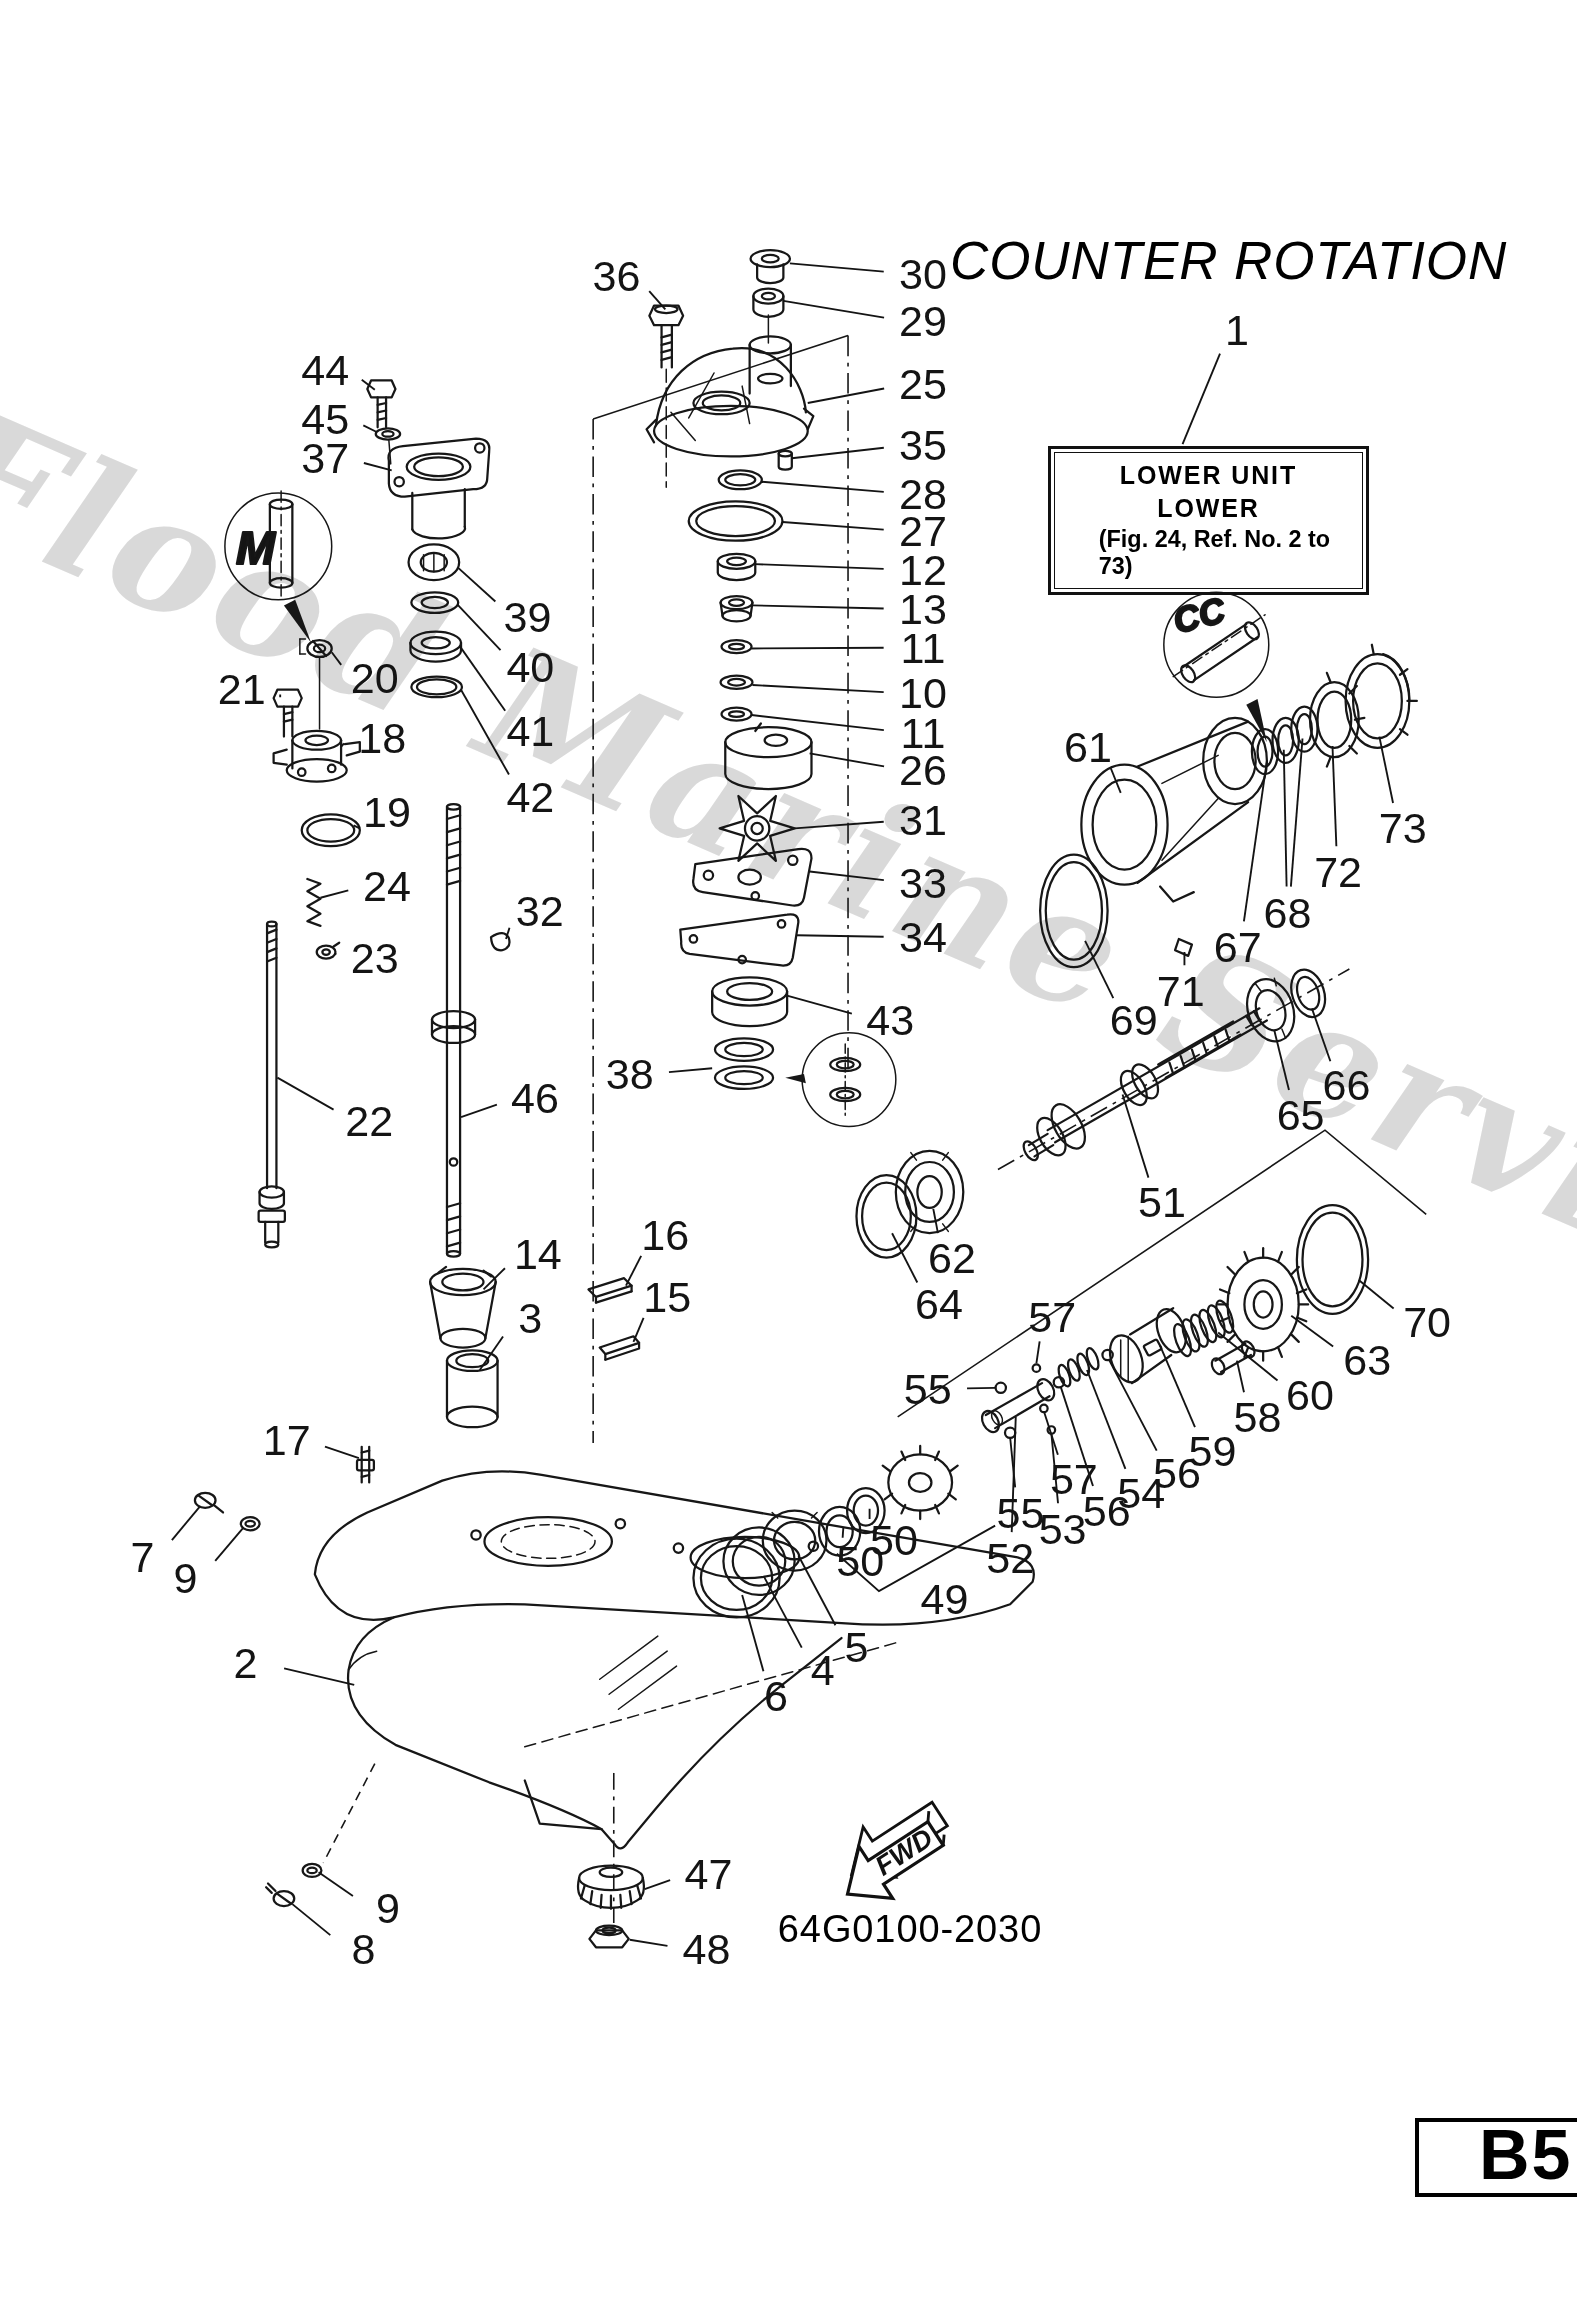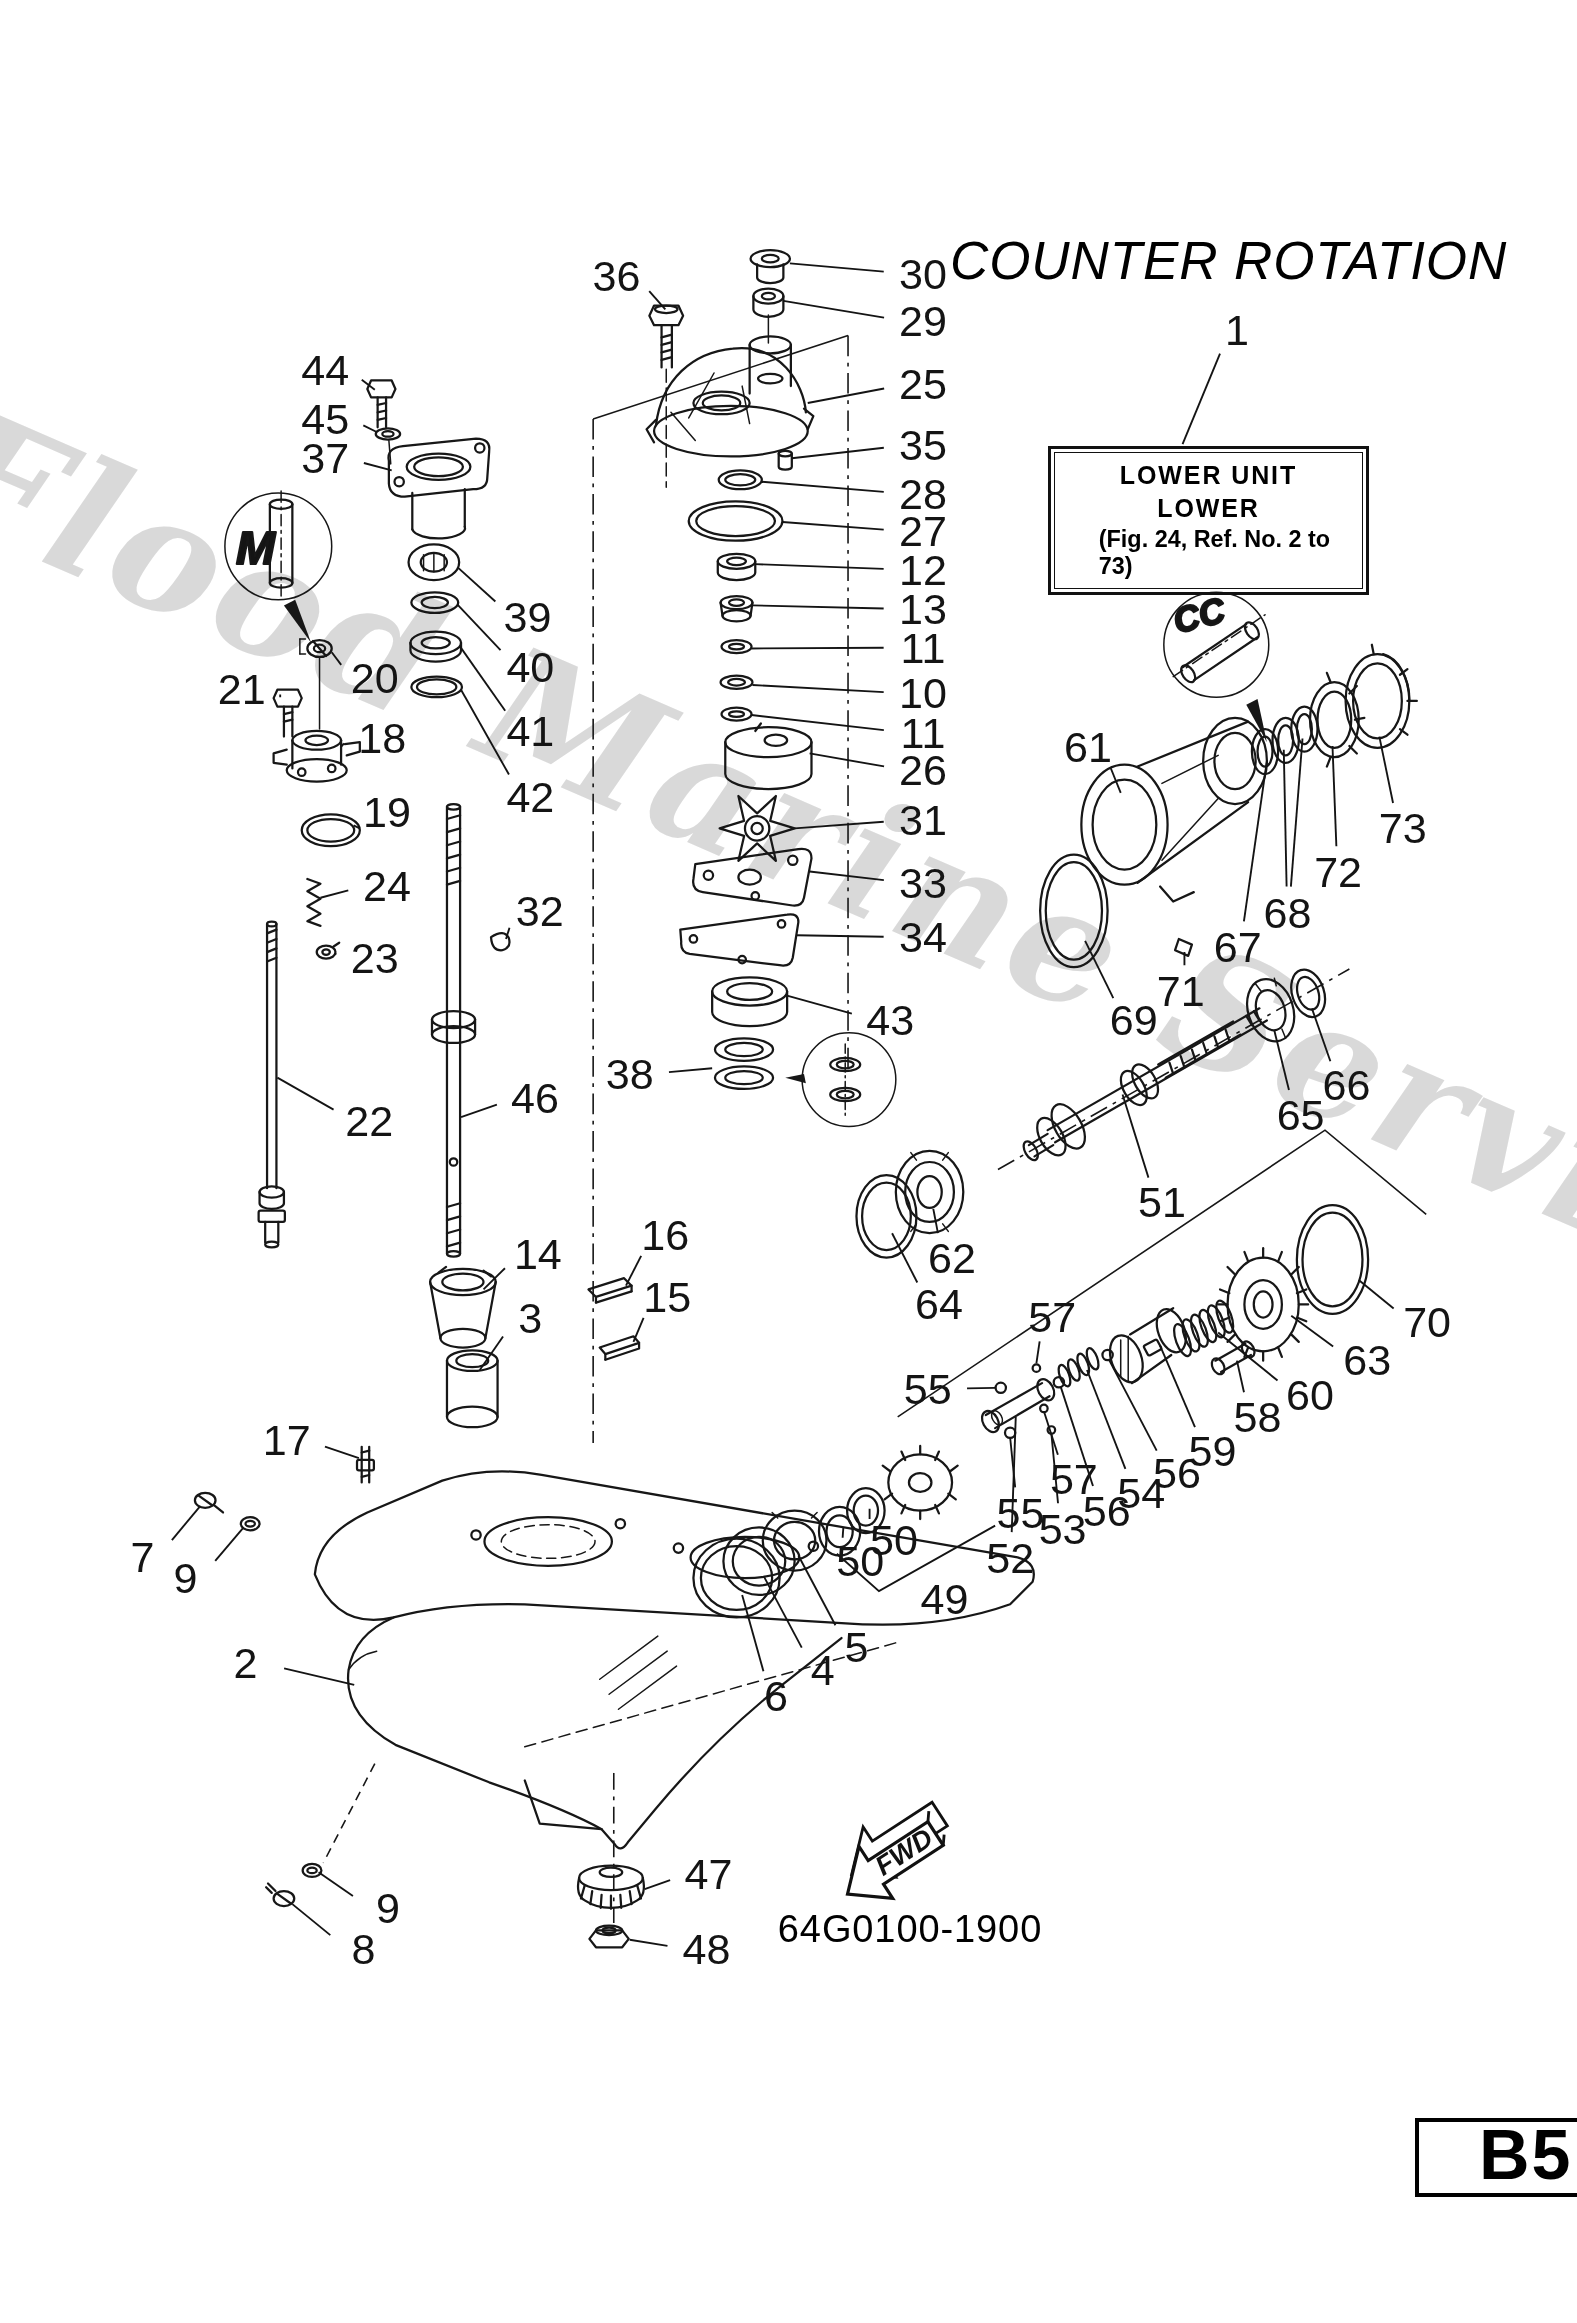--- a/index.html
+++ b/index.html
@@ -777,18 +777,18 @@
   <div id="title" class="ovl">COUNTER ROTATION</div>
 
   <div id="assy-box" class="ovl">
     <div class="inner">
       <div class="l1">LOWER UNIT</div>
       <div class="l2">LOWER</div>
       <div class="l3">(Fig. 24, Ref. No. 2 to 73)</div>
     </div>
   </div>
 
-  <div id="part-code" class="ovl">64G0100-1900</div>
+  <div id="part-code" class="ovl">64G0100-2030</div>
 
   <div id="page-tab" class="ovl">B5</div>
 
 </div>
 
 
 </body></html>

